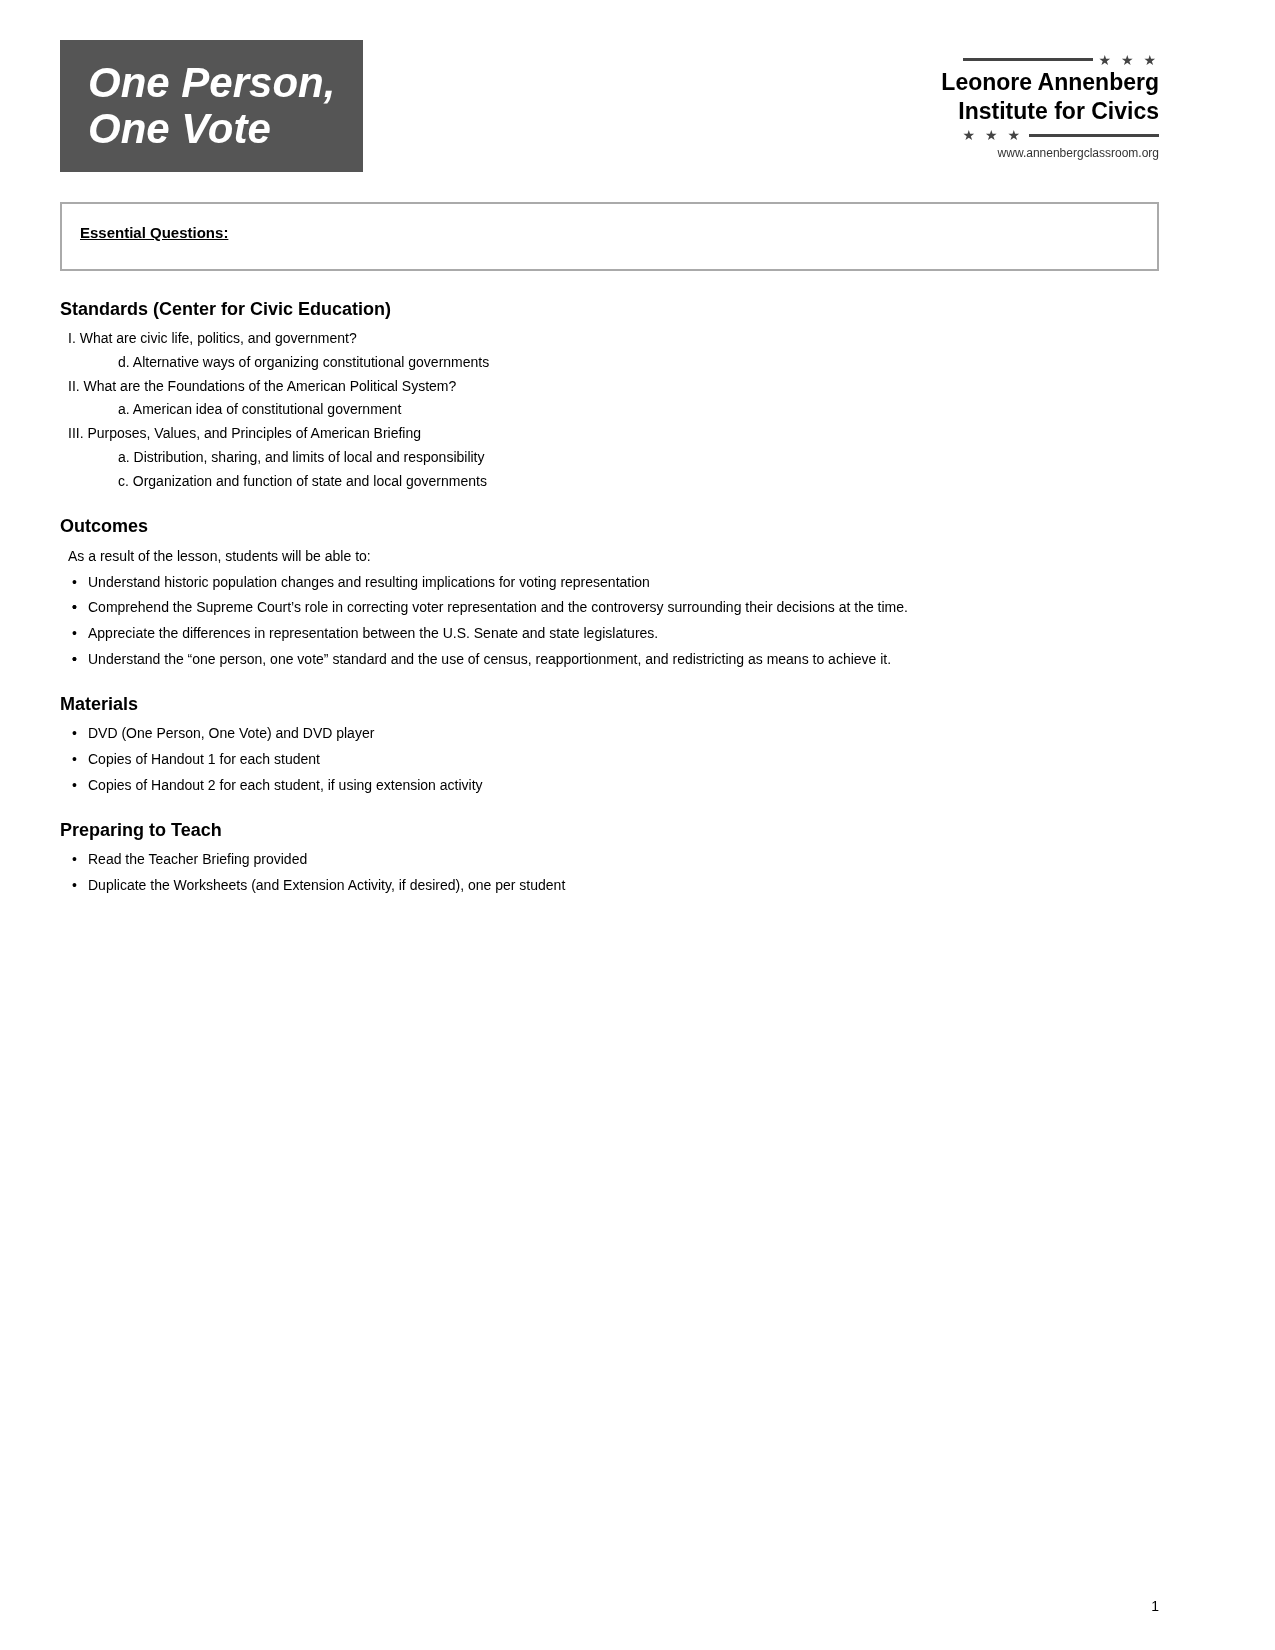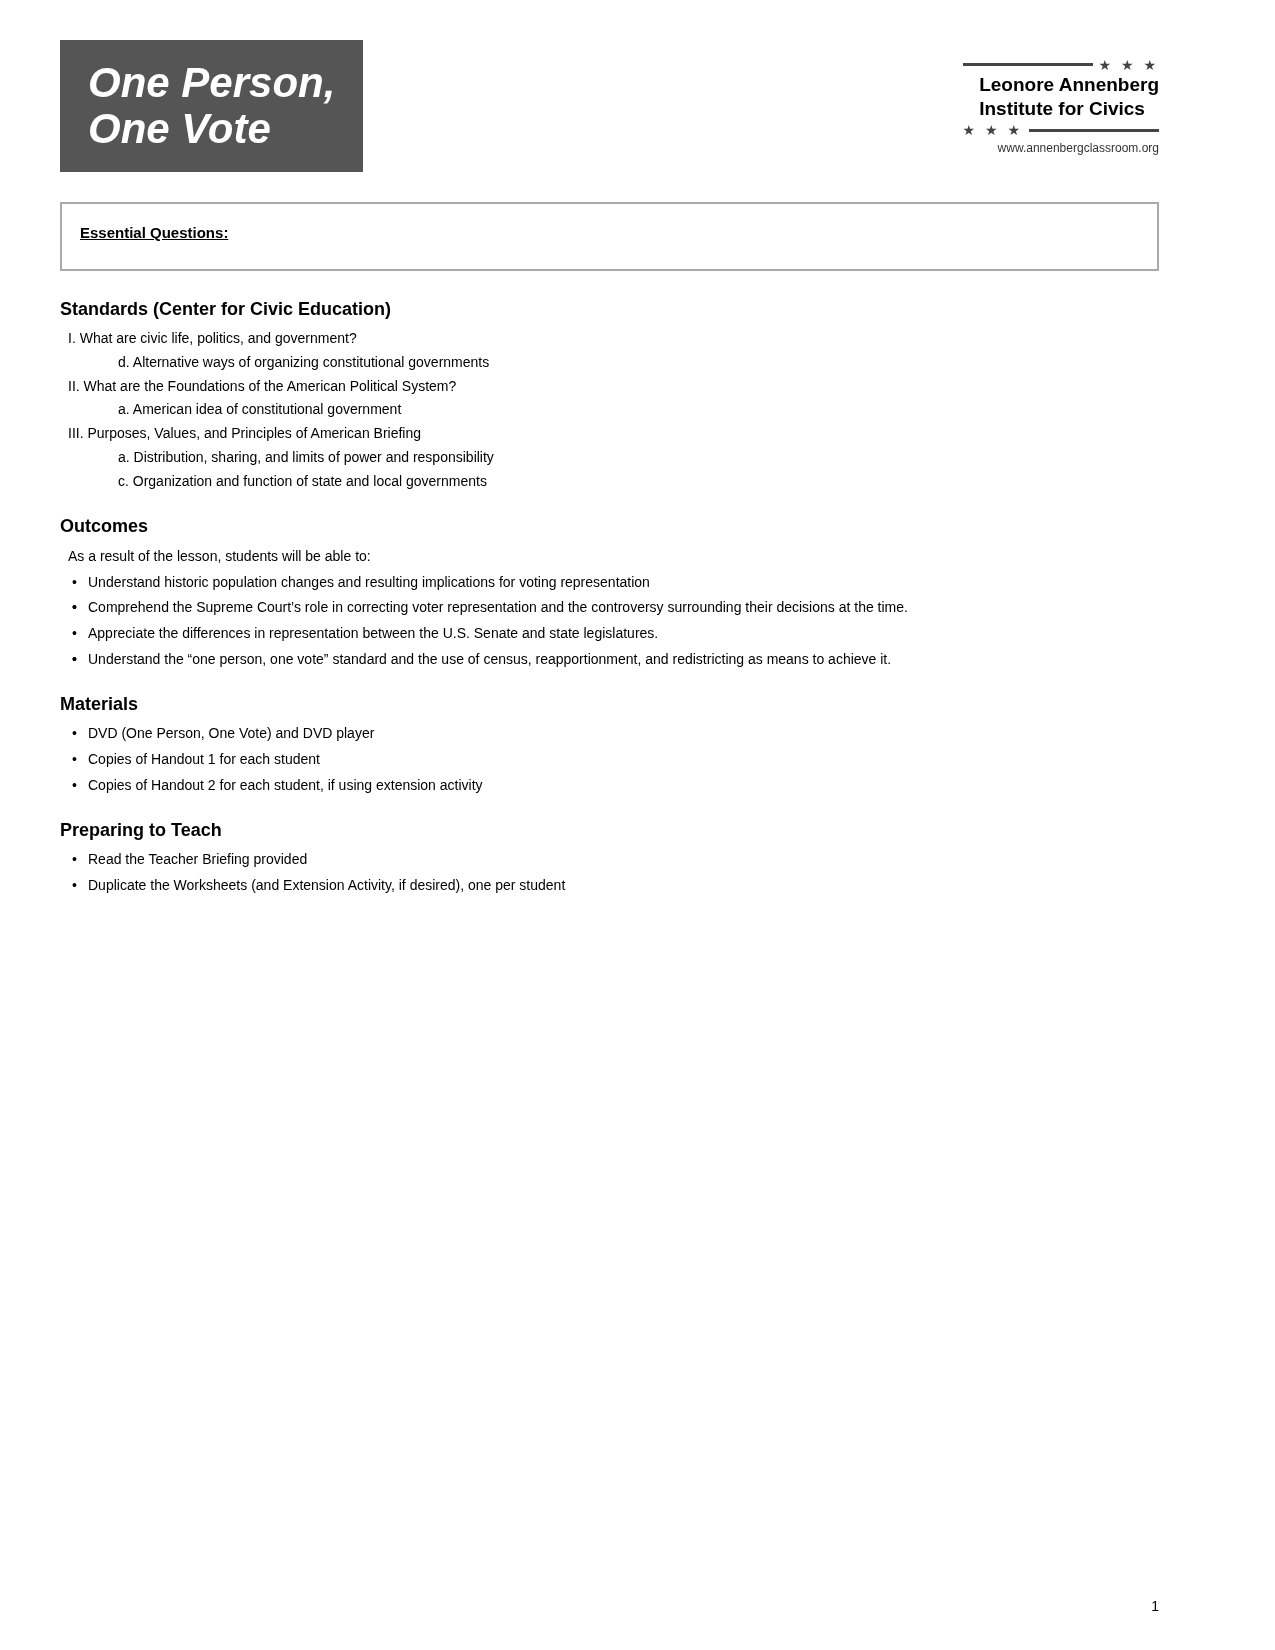--- a/index.html
+++ b/index.html
@@ -66,25 +66,25 @@
       background: #444;
     }
 
     .logo-stars {
       color: #444;
       font-size: 14px;
       letter-spacing: 3px;
     }
 
     .logo-institute-name {
-      font-size: 19px;
+      font-size: 23px;
       font-weight: bold;
       color: #000;
       line-height: 1.25;
-      text-align: left;
+      text-align: right;
     }
 
     .logo-row-bottom {
       display: flex;
       align-items: center;
       gap: 6px;
       margin-top: 2px;
     }
 
     .logo-website {
@@ -218,21 +218,21 @@
       <div class="std-line">
         <span>II. What are the Foundations of the American Political System?</span>
       </div>
       <div class="std-line std-indent">
         <span>a. American idea of constitutional government</span>
       </div>
       <div class="std-line">
         <span>III. Purposes, Values, and Principles of American Briefing</span>
       </div>
       <div class="std-line std-indent">
-        <span>a. Distribution, sharing, and limits of power and responsibility</span>
+        <span>a. Distribution, sharing, and limits of local and responsibility</span>
       </div>
       <div class="std-line std-indent">
         <span>c. Organization and function of state and local governments</span>
       </div>
     </div>
   </div>
 
   <div class="section">
     <div class="section-title">Outcomes</div>
     <div class="section-body">

